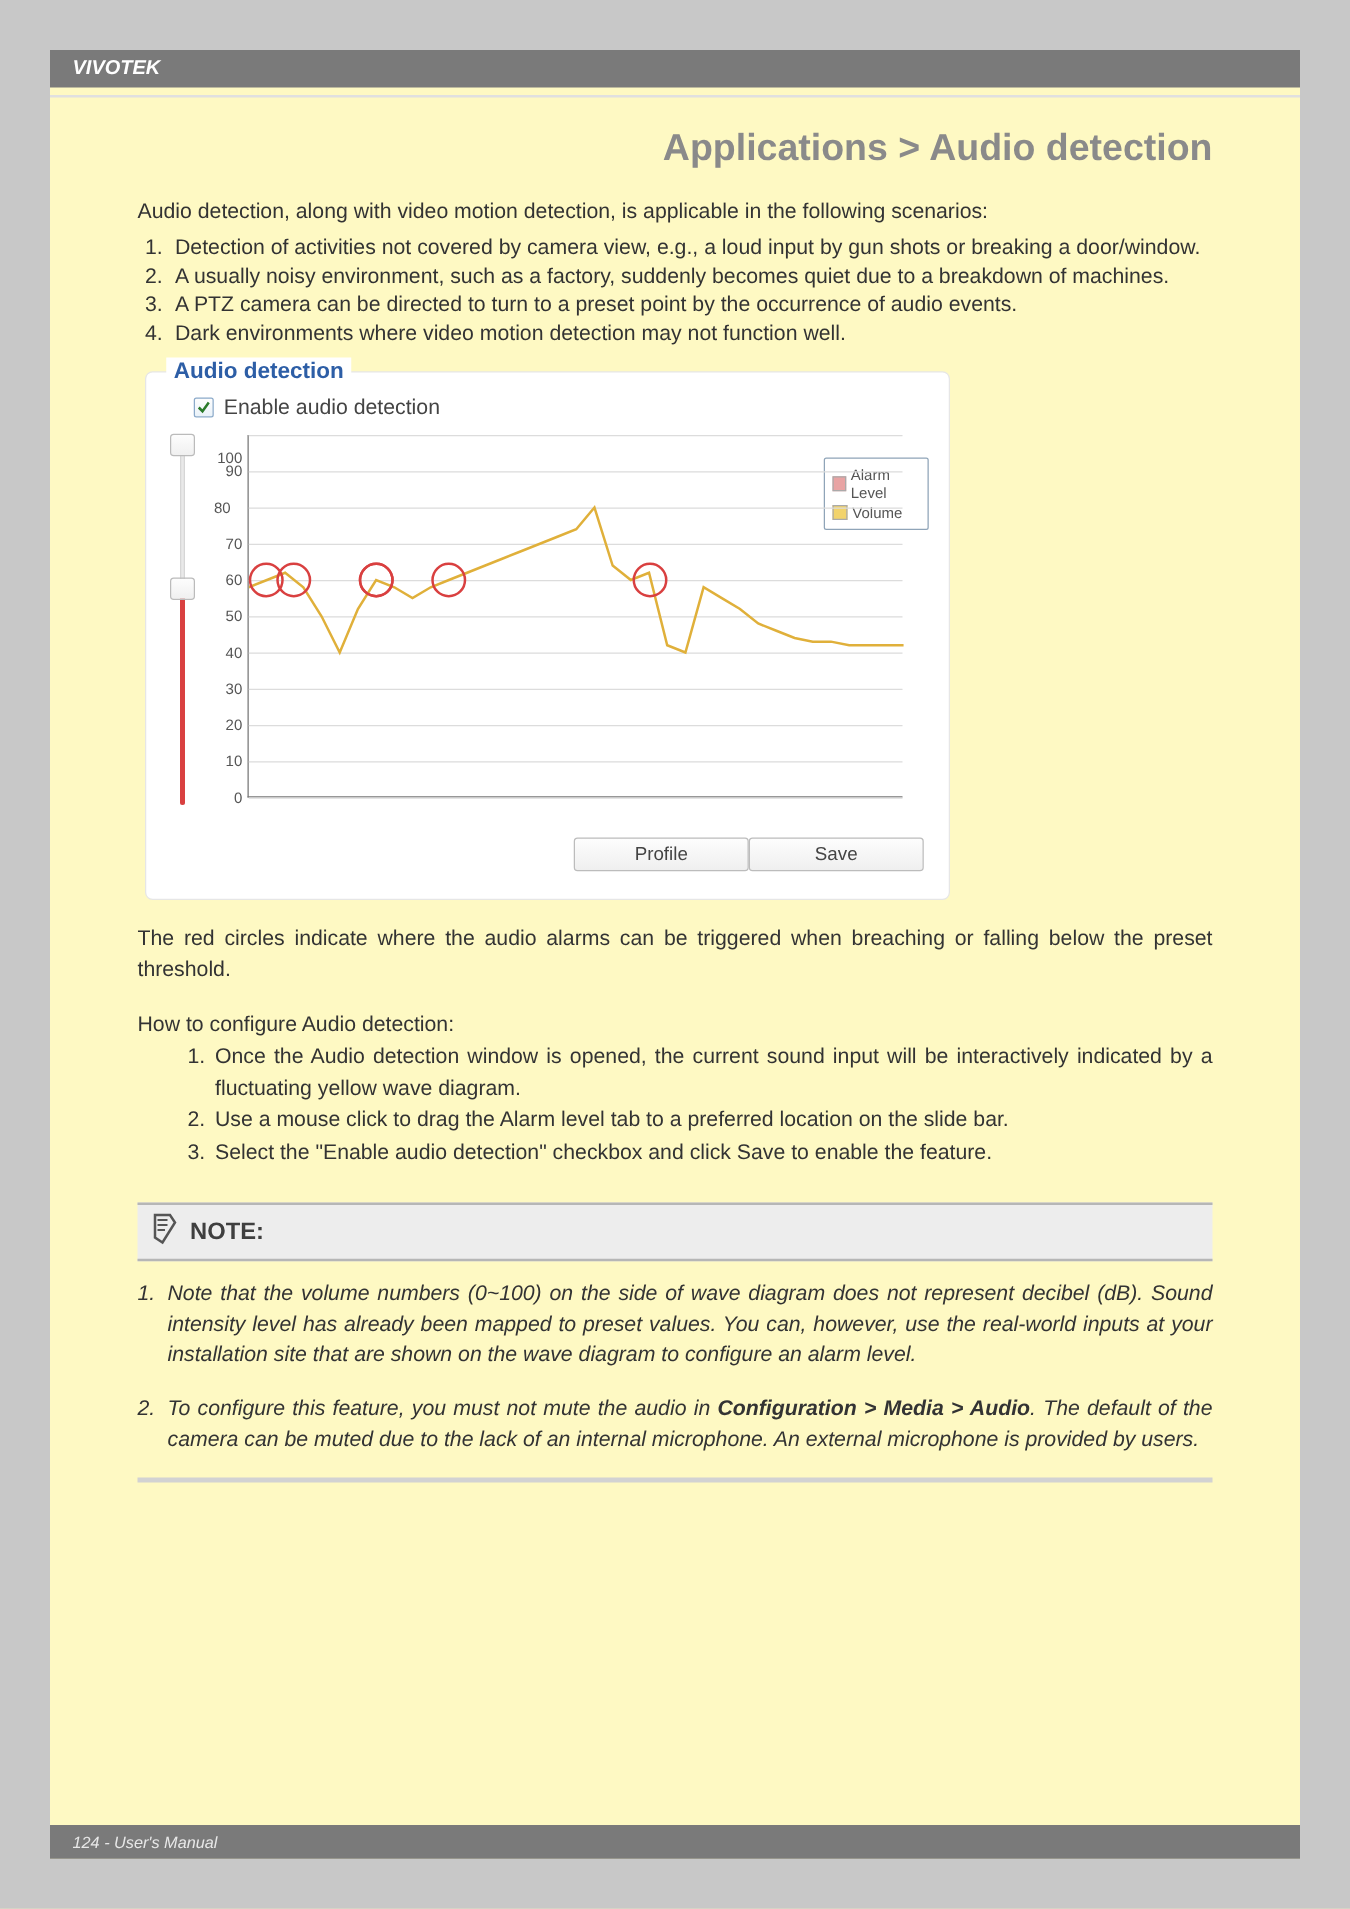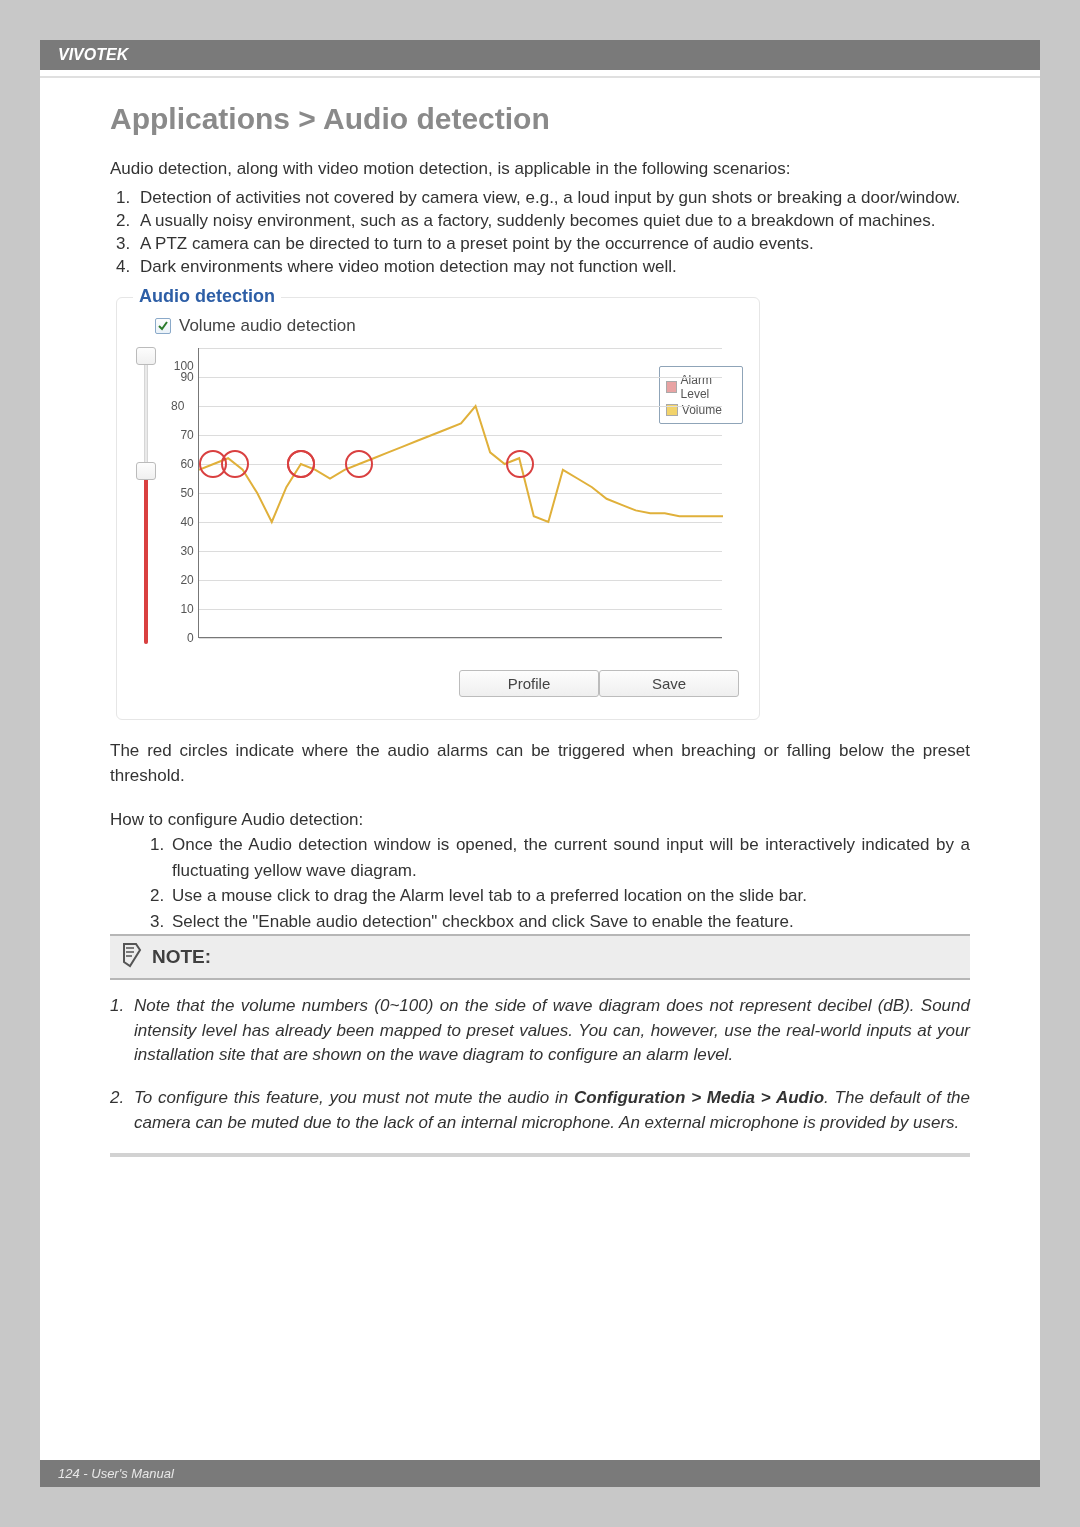--- a/index.html
+++ b/index.html
@@ -5,21 +5,21 @@
   * { margin: 0; padding: 0; box-sizing: border-box; }
   body {
     background: #c8c8c8;
     font-family: Arial, Helvetica, sans-serif;
     color: #333;
     width: 1080px;
     height: 1527px;
     overflow: hidden;
   }
   .page {
-    background: #ffffff;
+    background: #fef9c3;
     margin: 40px auto 40px;
     width: 1000px;
     min-height: 1447px;
     position: relative;
   }
   .top-bar {
     background: #7a7a7a;
     color: #fff;
     font-style: italic;
     font-weight: bold;
@@ -32,20 +32,21 @@
     margin-top: 6px;
   }
   .content {
     padding: 24px 70px 0 70px;
   }
   h1.page-title {
     color: #8a8a8a;
     font-size: 30px;
     font-weight: bold;
     margin-bottom: 22px;
+    text-align: right;
   }
   .intro { font-size: 17px; line-height: 1.35; margin-bottom: 6px; }
   .num-list { margin-left: 6px; font-size: 17px; line-height: 1.35; }
   .num-item { display: flex; }
   .num-item .n { min-width: 24px; }
   .num-item .t { flex: 1; }
 
   .panel {
     border: 1px solid #e6e6e6;
     border-radius: 6px;
@@ -189,20 +190,21 @@
     font-size: 17px;
     margin-top: 18px;
     line-height: 1.5;
   }
   .ol2 { margin-left: 40px; }
   .ol2 .row { display: flex; }
   .ol2 .row .n { min-width: 22px; }
   .ol2 .row .t { flex: 1; text-align: justify; }
 
   .note-box {
+    margin-top: 28px;
   }
   .note-header {
     display: flex;
     align-items: center;
     gap: 10px;
     background: #ededed;
     padding: 6px 10px;
     border-top: 2px solid #b6b6b6;
     border-bottom: 2px solid #b6b6b6;
   }
@@ -280,21 +282,21 @@
 
     <div class="panel">
       <div class="fieldset-label">Audio detection</div>
       <div class="panel-inner">
         <div class="checkbox-row">
           <div class="checkbox">
             <svg viewBox="0 0 12 12">
                 <path d="M2 6 L5 9 L10 2" stroke="#2a7a2a" stroke-width="2" fill="none"></path>
               </svg>
           </div>
-          <span>Volume audio detection</span>
+          <span>Enable audio detection</span>
         </div>
 
         <div class="chart-zone">
 
           <div class="slider-col">
             <div class="slider-track"></div>
             <div class="slider-fill" id="slider-fill" style="height: 177.2px;"></div>
             <div class="slider-thumb slider-thumb2"></div>
             <div class="slider-thumb" id="slider-thumb" style="top: 114.8px;"></div>
           </div>

